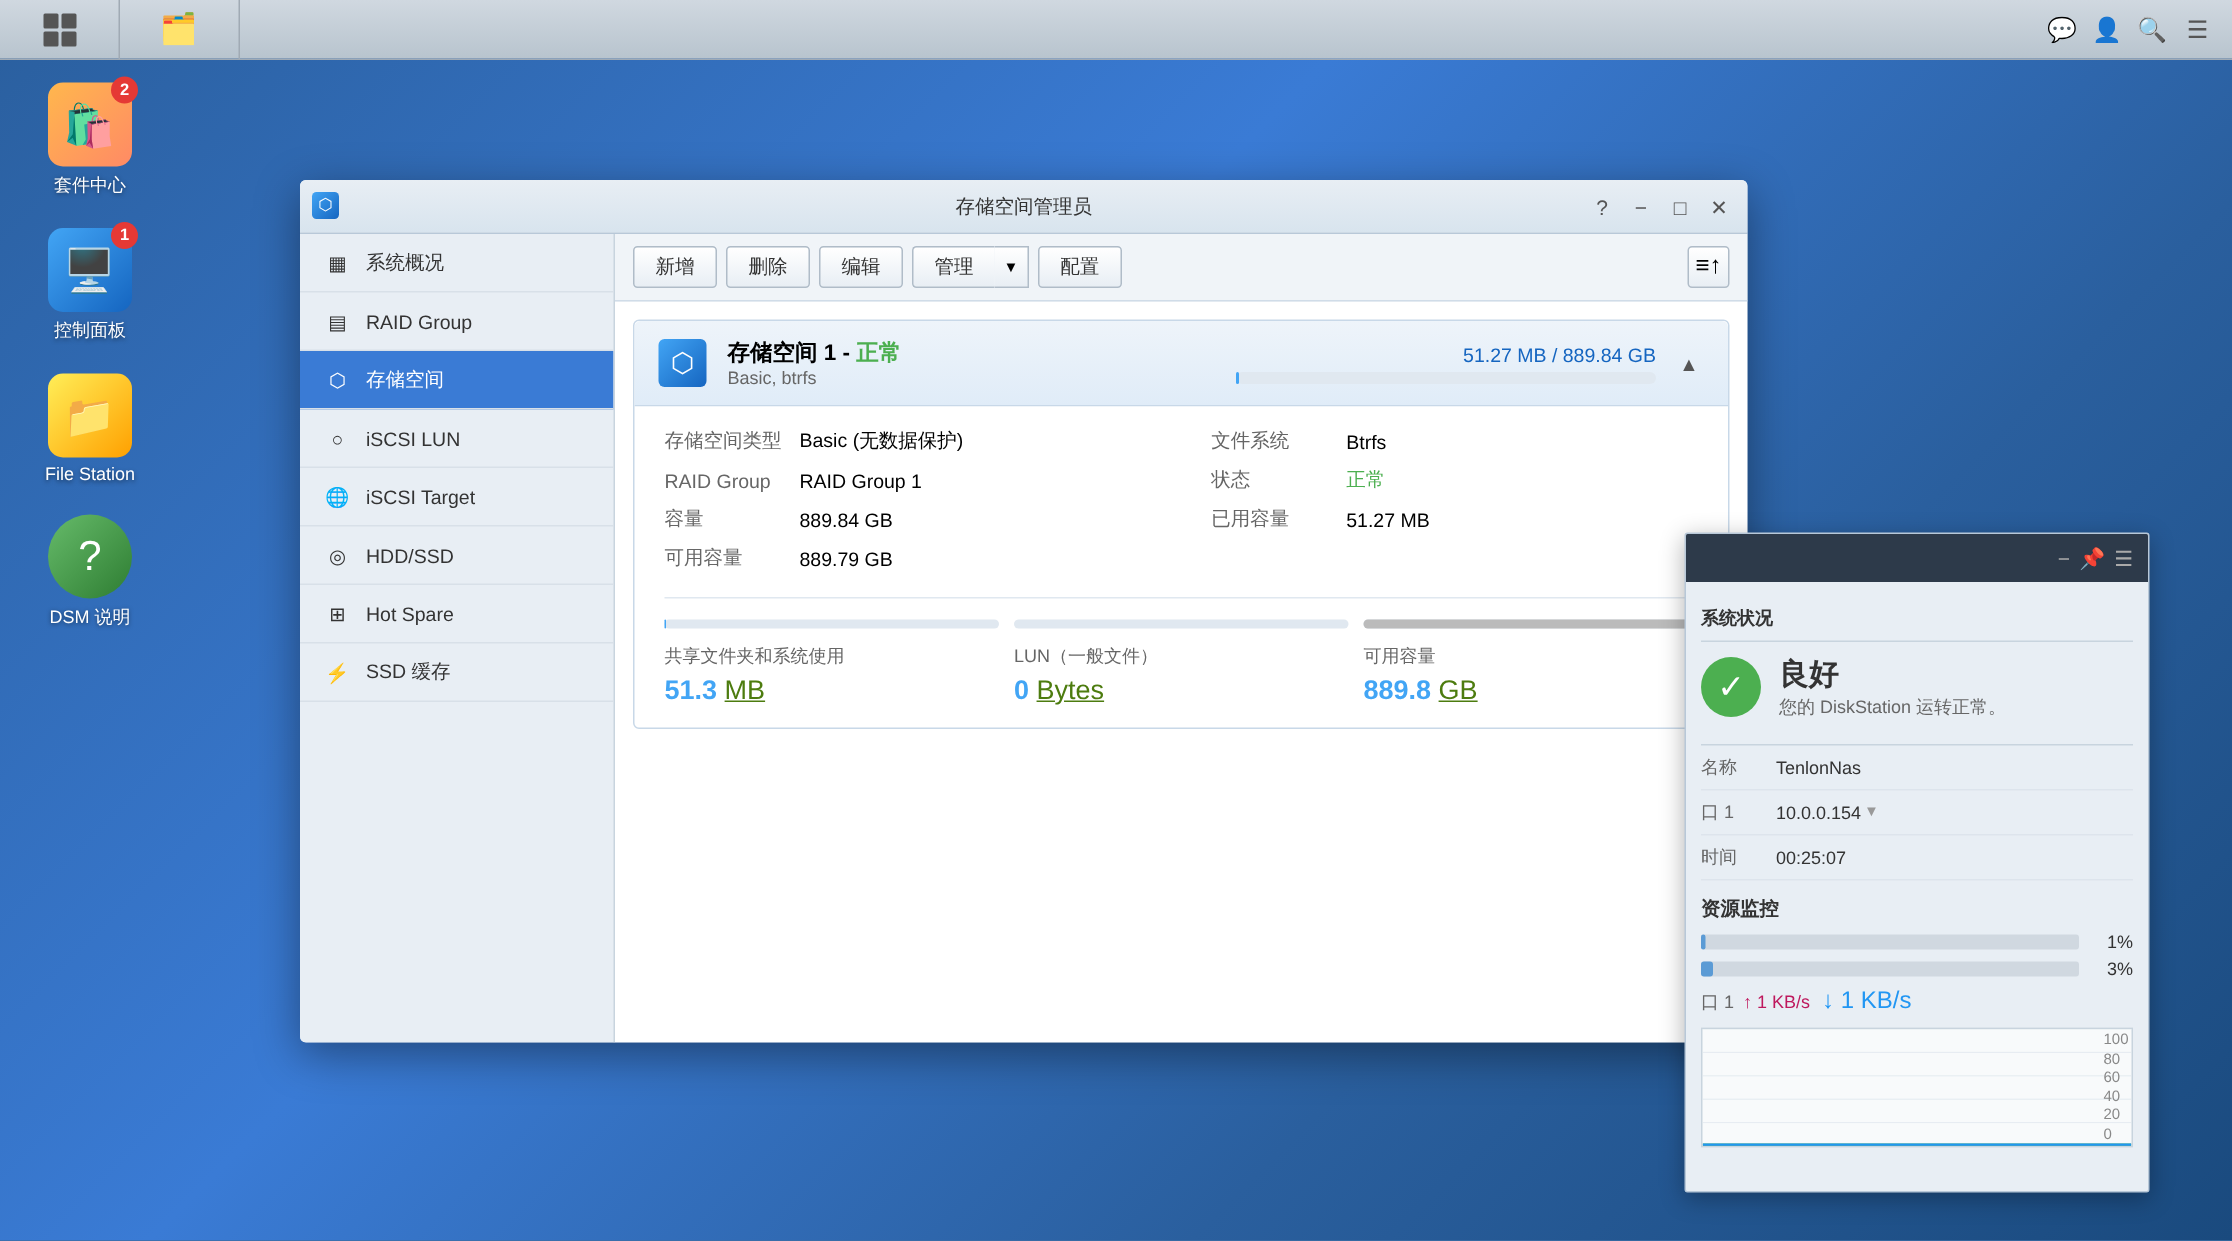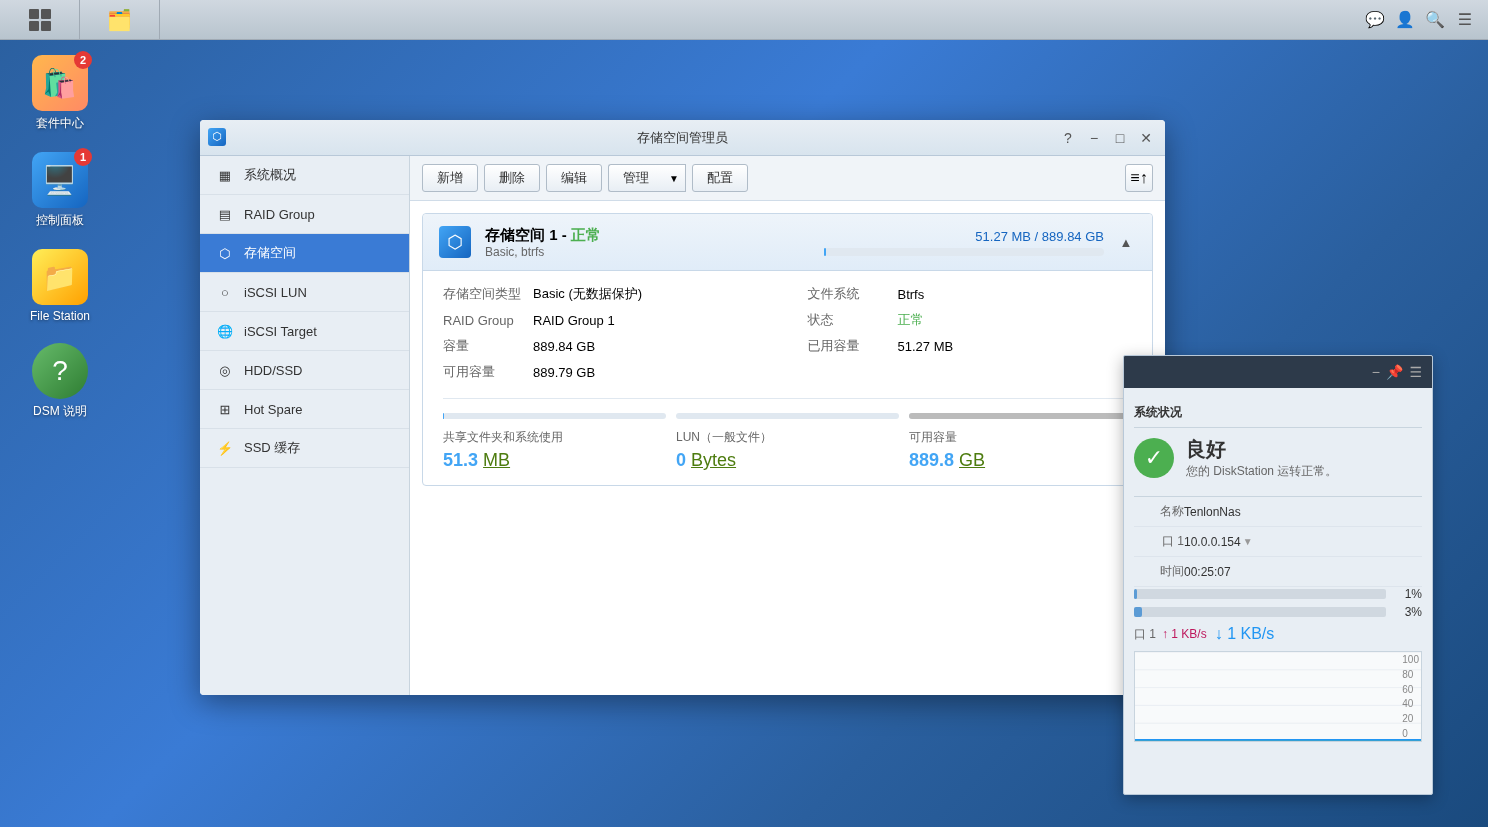--- a/index.html
+++ b/index.html
@@ -476,21 +476,20 @@
 
     .sp-info-grid {
       margin-top: 8px;
       border-top: 1px solid #c8d4de;
     }
     .sp-info-row {
       display: flex;
       align-items: center;
       padding: 6px 0;
       border-bottom: 1px solid #dde4ec;
-      text-align: right;
     }
     .sp-info-label {
       font-size: 12px;
       color: #666;
       width: 50px;
     }
     .sp-info-value {
       font-size: 12px;
       color: #333;
     }
@@ -536,21 +535,21 @@
     }
     .sp-net-label { font-size: 12px; color: #666; margin-right: 6px; }
     .sp-net-up { color: #be185d; font-size: 12px; margin-right: 8px; }
     .sp-net-down { color: #2196f3; font-size: 16px; }
 
     
     .sp-chart-area {
       margin-top: 8px;
       border: 1px solid #c8d4de;
       background: #f8fafb;
-      height: 91px;
+      height: 80px;
       position: relative;
       overflow: hidden;
     }
     .sp-chart-labels {
       position: absolute;
       right: 2px;
       top: 0;
       bottom: 0;
       display: flex;
       flex-direction: column;
@@ -818,20 +817,21 @@
             <span class="sp-info-value">10.0.0.154</span>
             <span class="sp-dropdown-arrow">▼</span>
           </div>
         </div>
         <div class="sp-info-row">
           <span class="sp-info-label">时间</span>
           <span class="sp-info-value">00:25:07</span>
         </div>
       </div>
 
+      <div class="sp-resource-title">资源监控</div>
 
       <div class="sp-resource-row">
         <div class="sp-res-bar-track">
           <div class="sp-res-bar-fill" style="width:1%"></div>
         </div>
         <span class="sp-res-pct">1%</span>
       </div>
       <div class="sp-resource-row">
         <div class="sp-res-bar-track">
           <div class="sp-res-bar-fill" style="width:3%"></div>

